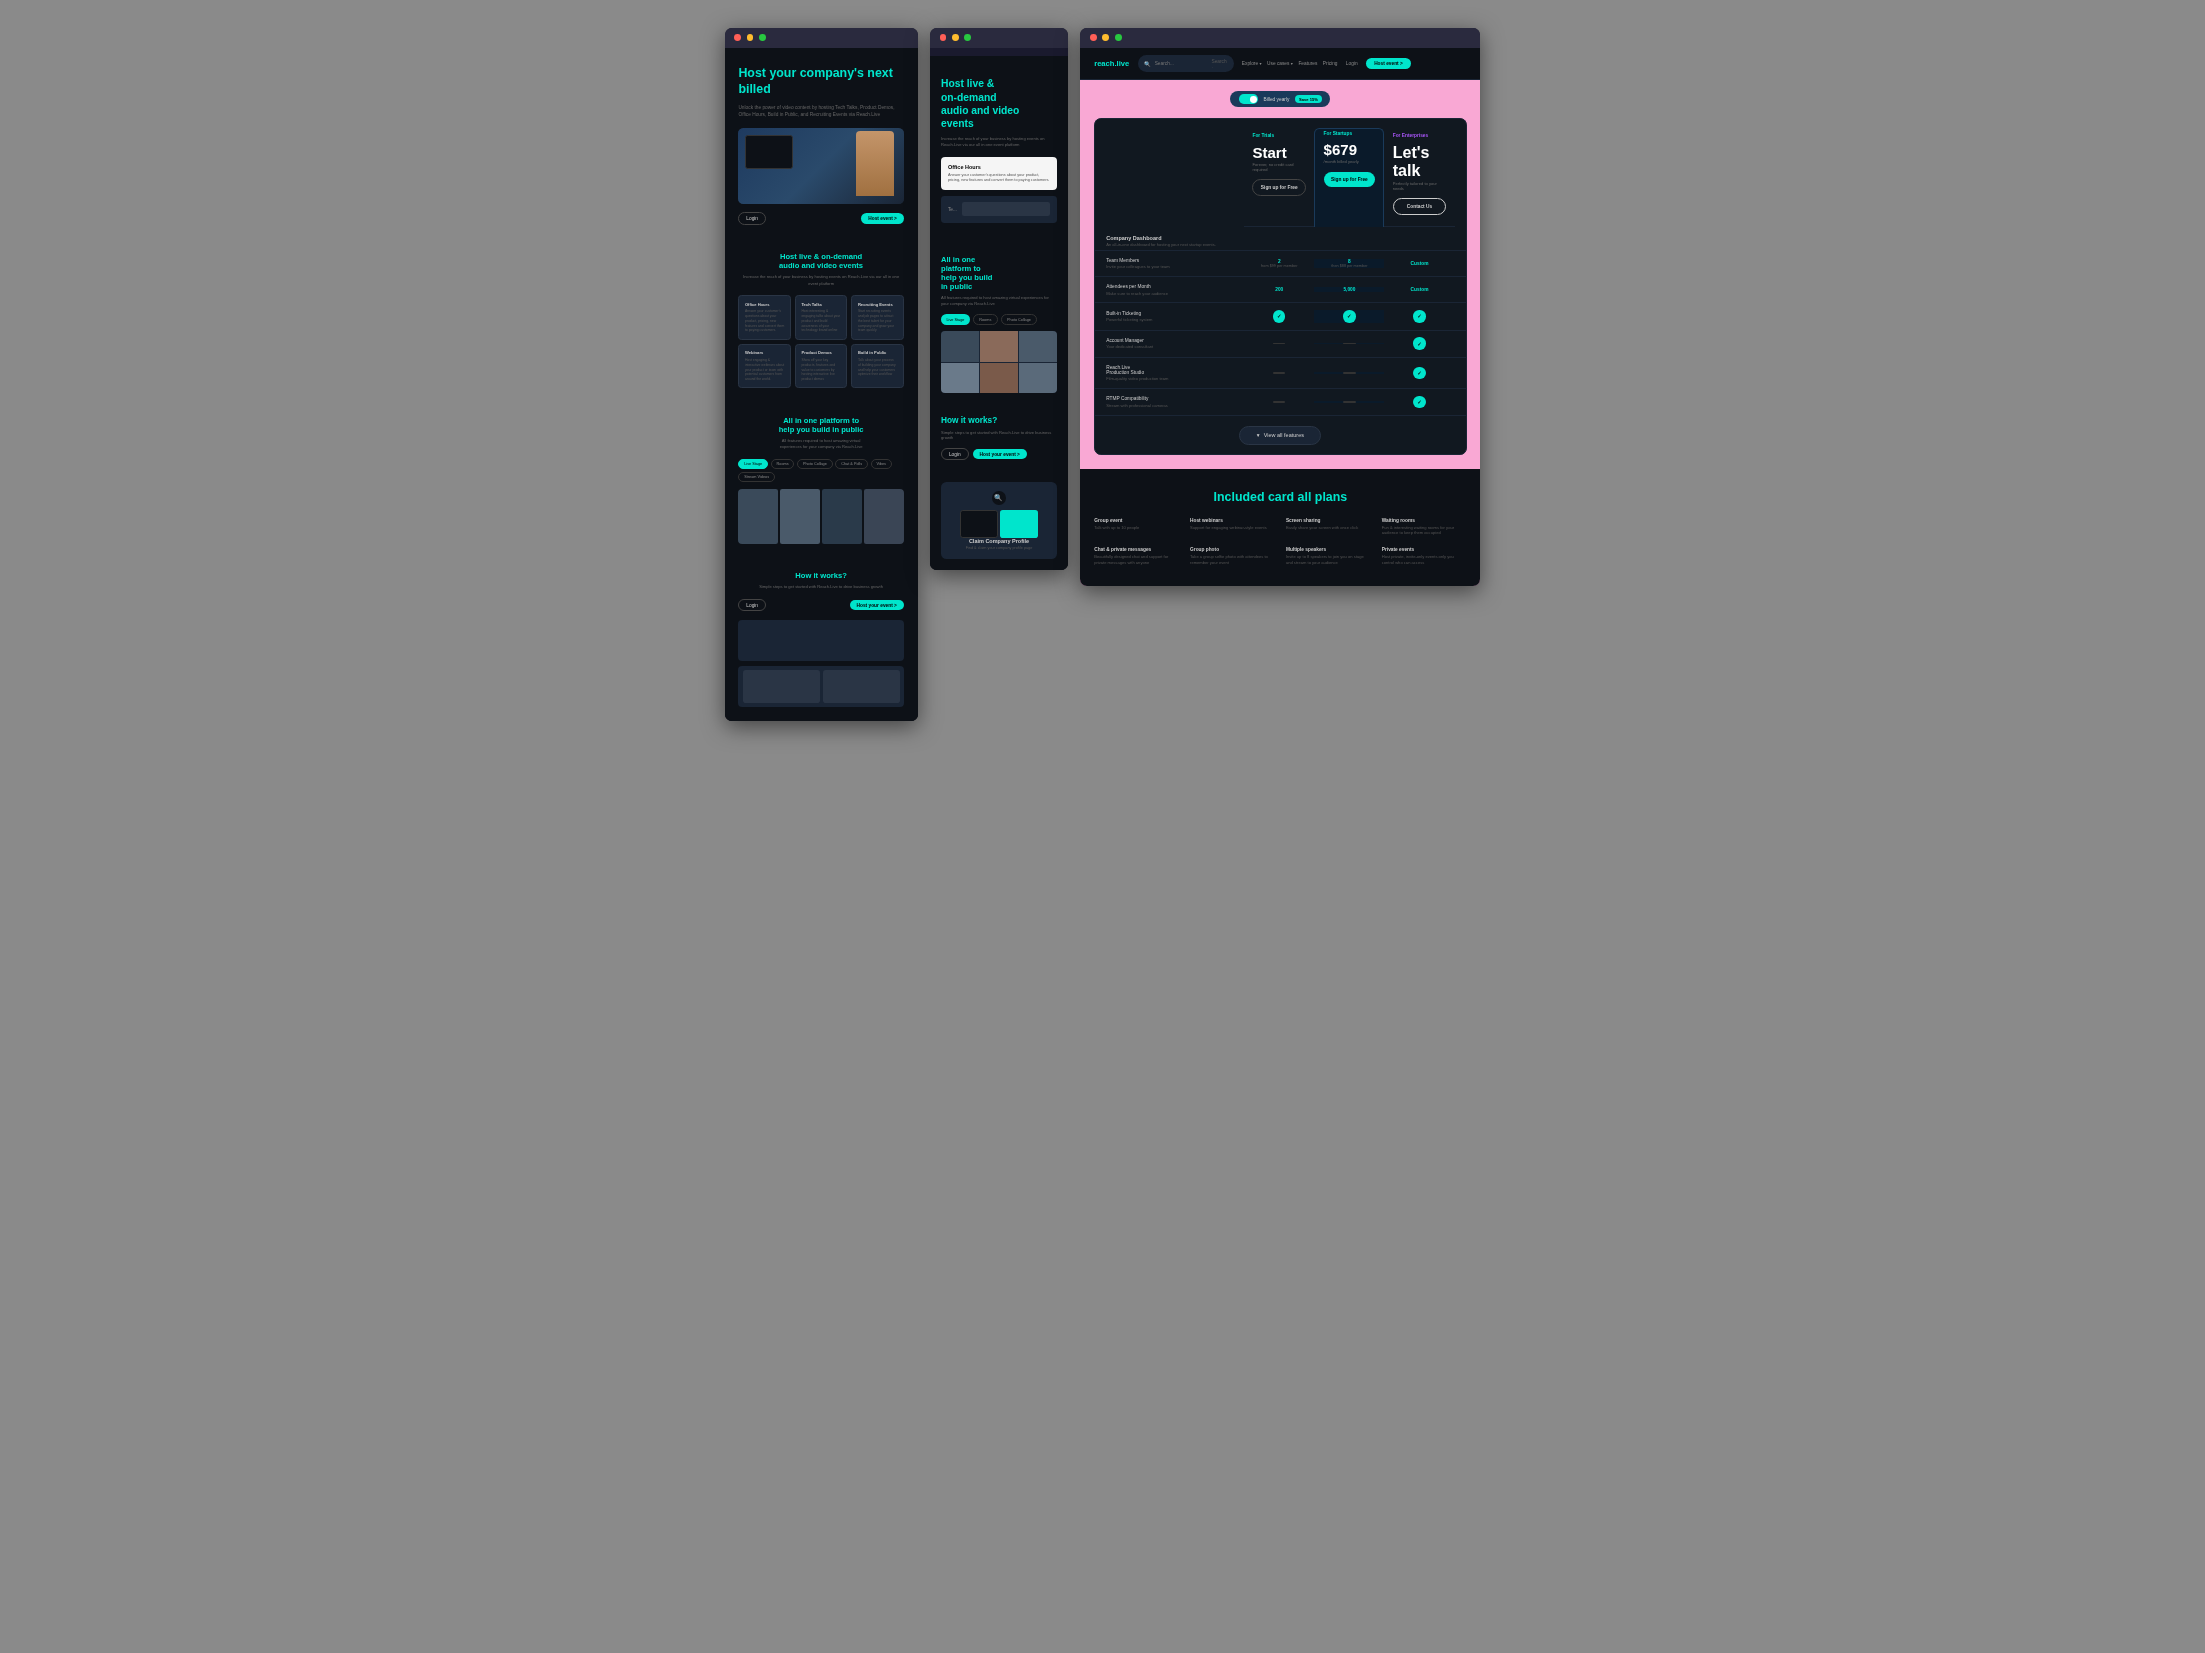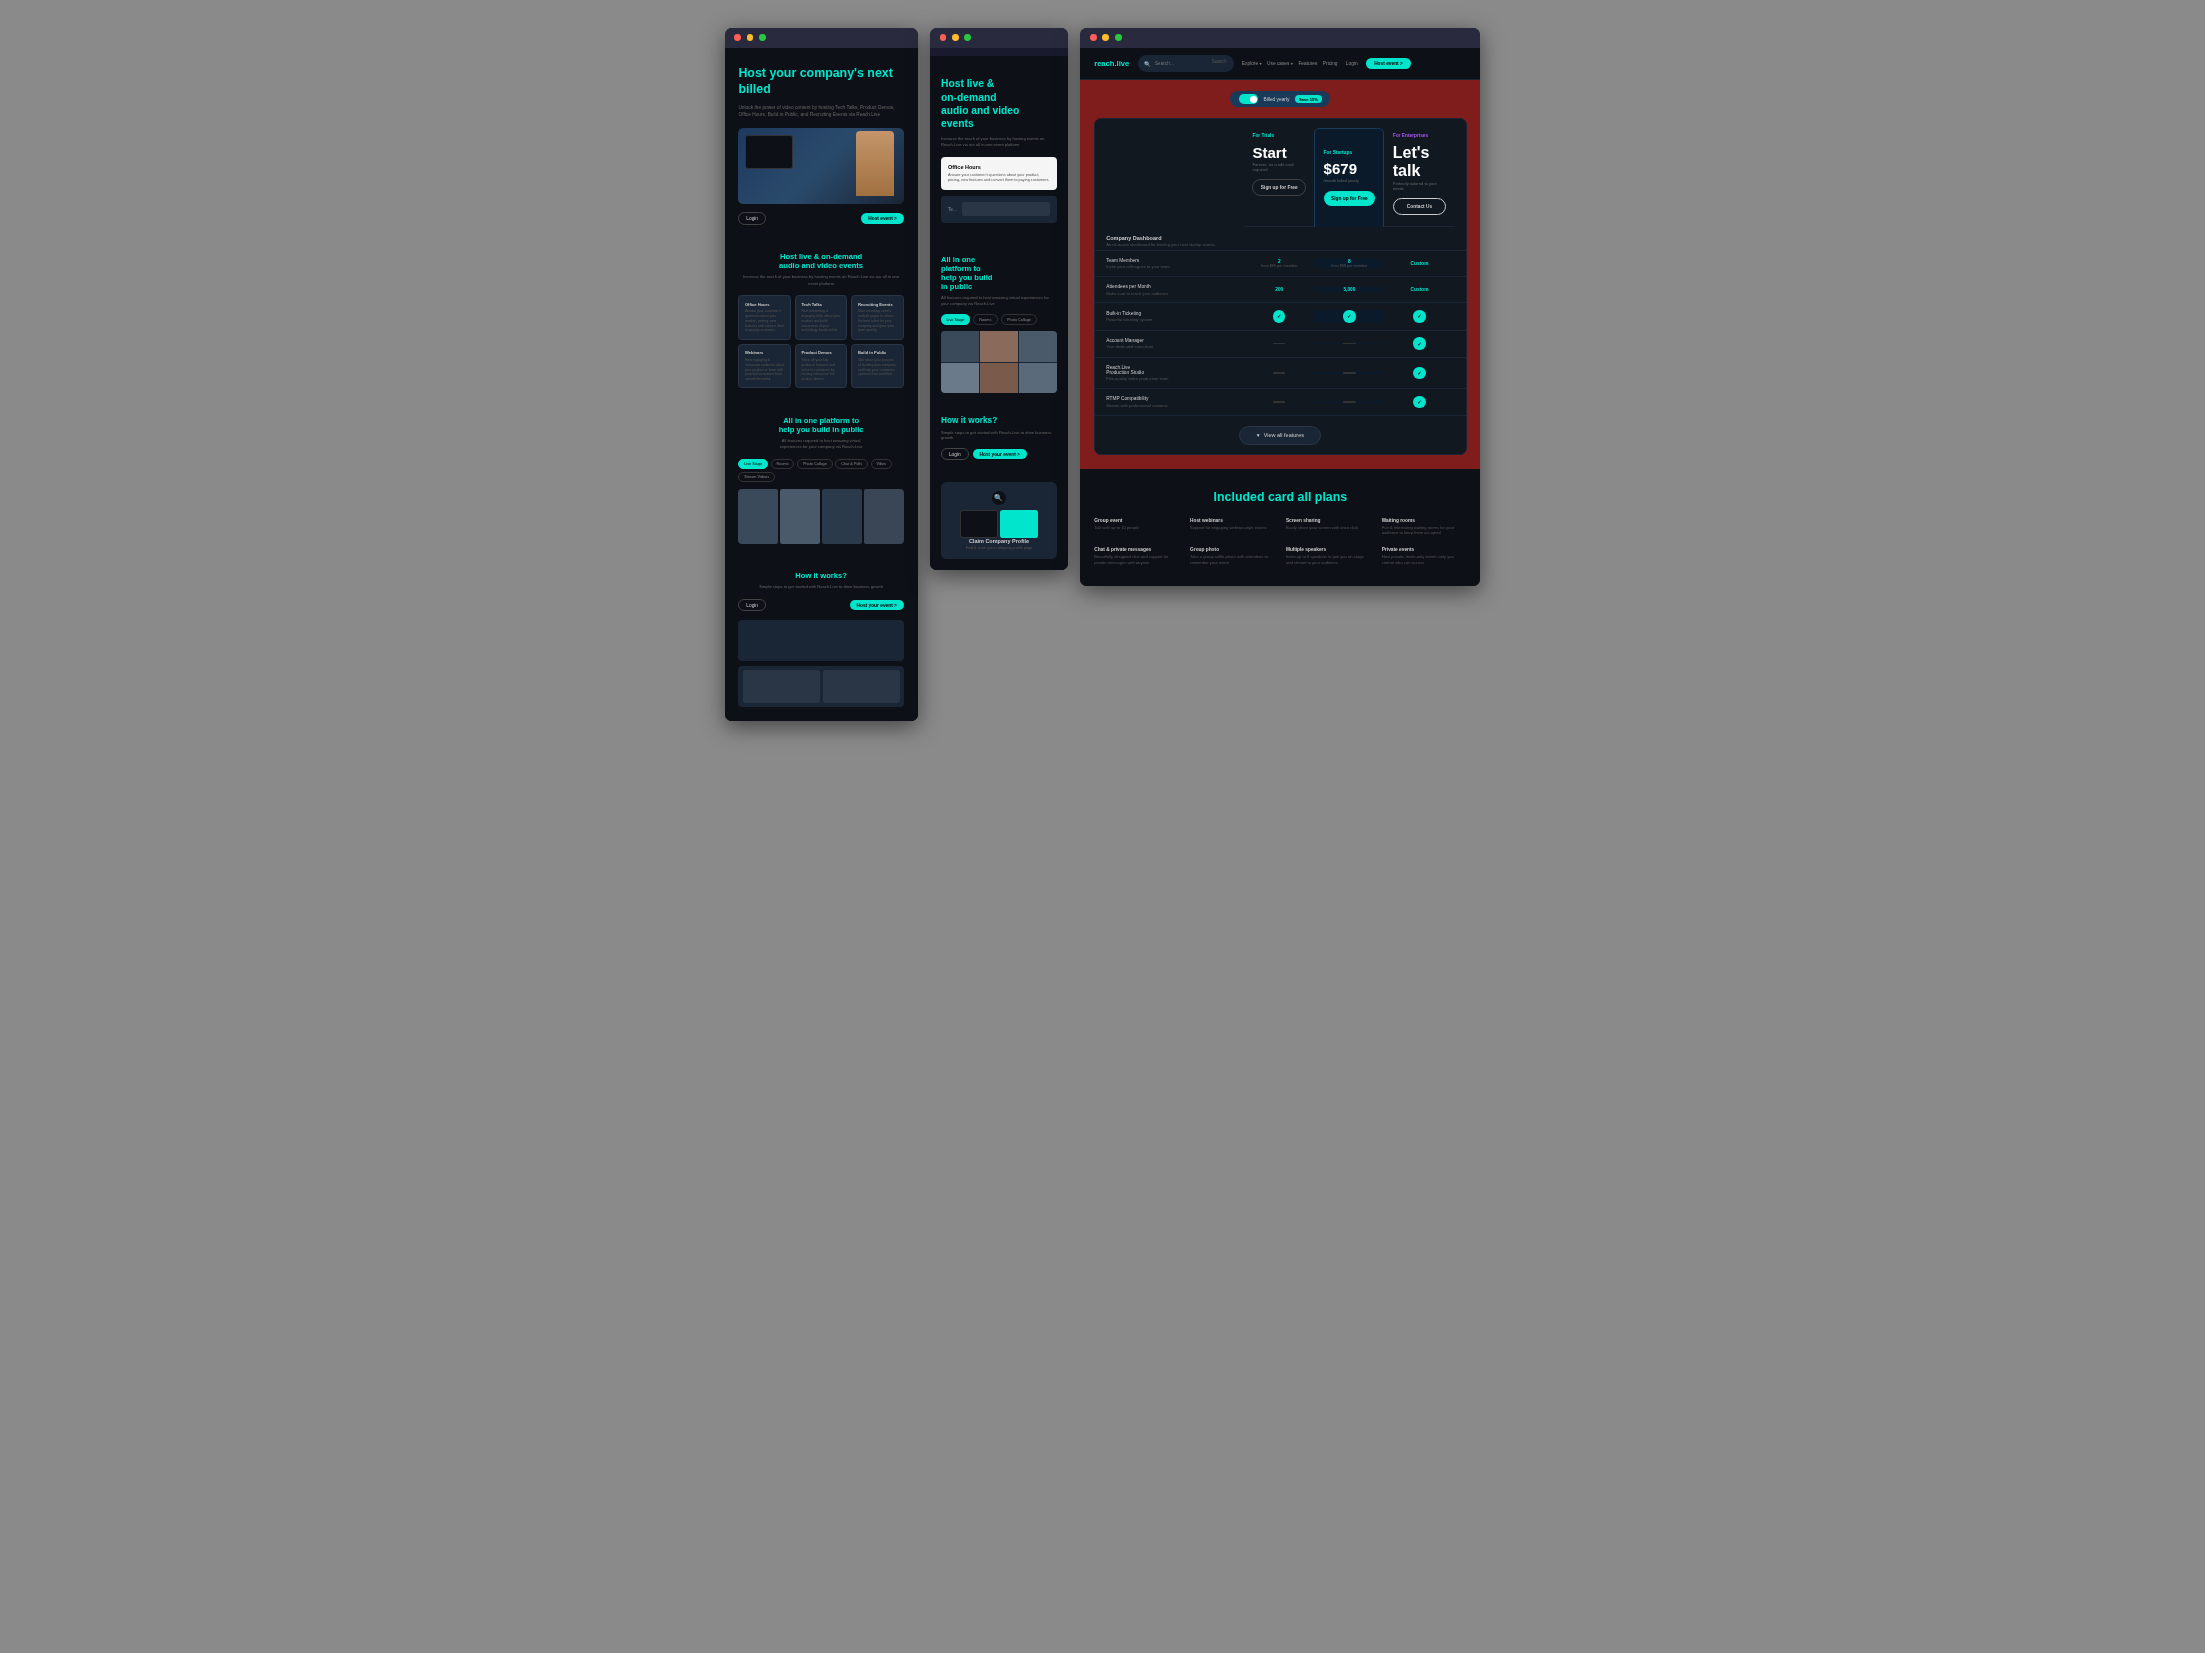--- a/index.html
+++ b/index.html
@@ -410,21 +410,21 @@
       border-radius: 2.8px;
       width: 34px;
       height: 24px;
     }
 
     
     .col3 {
       width: 400px;
     }
     .col3 .page-content {
-      background: #7f1d1d;
+      background: #f9a8d4;
     }
 
     
     .navbar {
       background: #0d1117;
       padding: 6.9px 13.8px;
       display: flex;
       align-items: center;
       gap: 8.3px;
       border-bottom: 0.7px solid #1a2535;
@@ -938,21 +938,21 @@
       <div class="pricing-header">
         <div></div>
 
         <div class="plan-col">
           <div class="plan-label free">For Trials</div>
           <div class="plan-price">Start</div>
           <div class="plan-price-note">Forever, no credit card required</div>
           <button class="plan-btn btn-outline">Sign up for Free</button>
         </div>
 
-        <div class="plan-col" style="background:#0a1a2a; border-radius:5.5px 5.5px 0 0; border:0.7px solid #1a3a5a; border-bottom:none; margin-top:-5.5px; padding-top:21px;">
+        <div class="plan-col" style="background:#0a1a2a; border-radius:5.5px 5.5px 0 0; border:0.7px solid #1a3a5a; border-bottom:none; margin-top:-5.5px; padding-top:2px;">
           <div class="plan-label startup">For Startups</div>
           <div class="plan-price">$679</div>
           <div class="plan-price-note">/month billed yearly</div>
           <button class="plan-btn btn-teal">Sign up for Free</button>
         </div>
 
         <div class="plan-col">
           <div class="plan-label enterprise">For Enterprises</div>
           <div class="plan-price" style="font-size:16px;">Let's talk</div>
           <div class="plan-price-note">Perfectly tailored to your needs</div>

